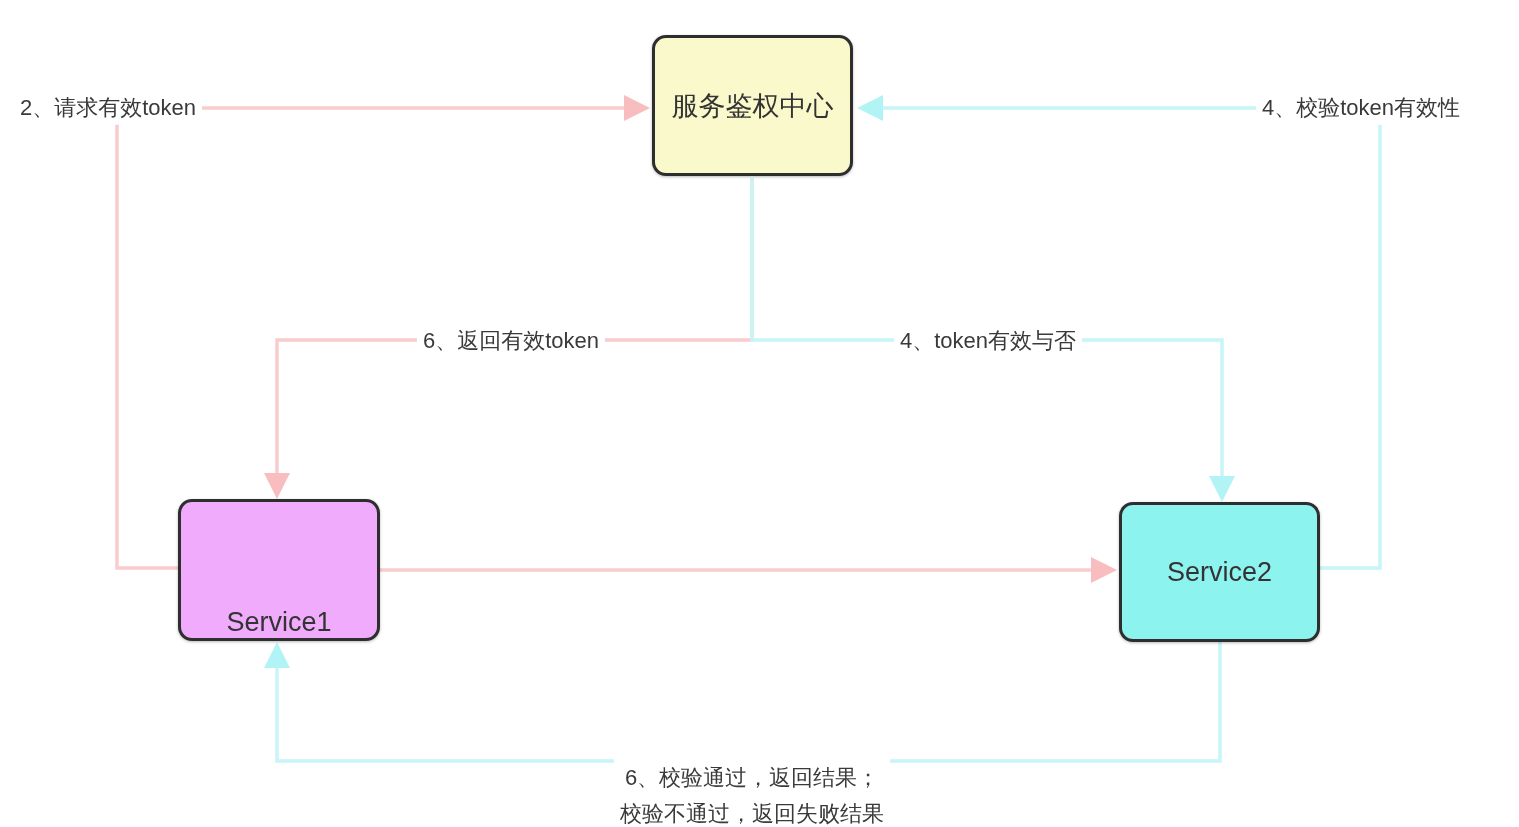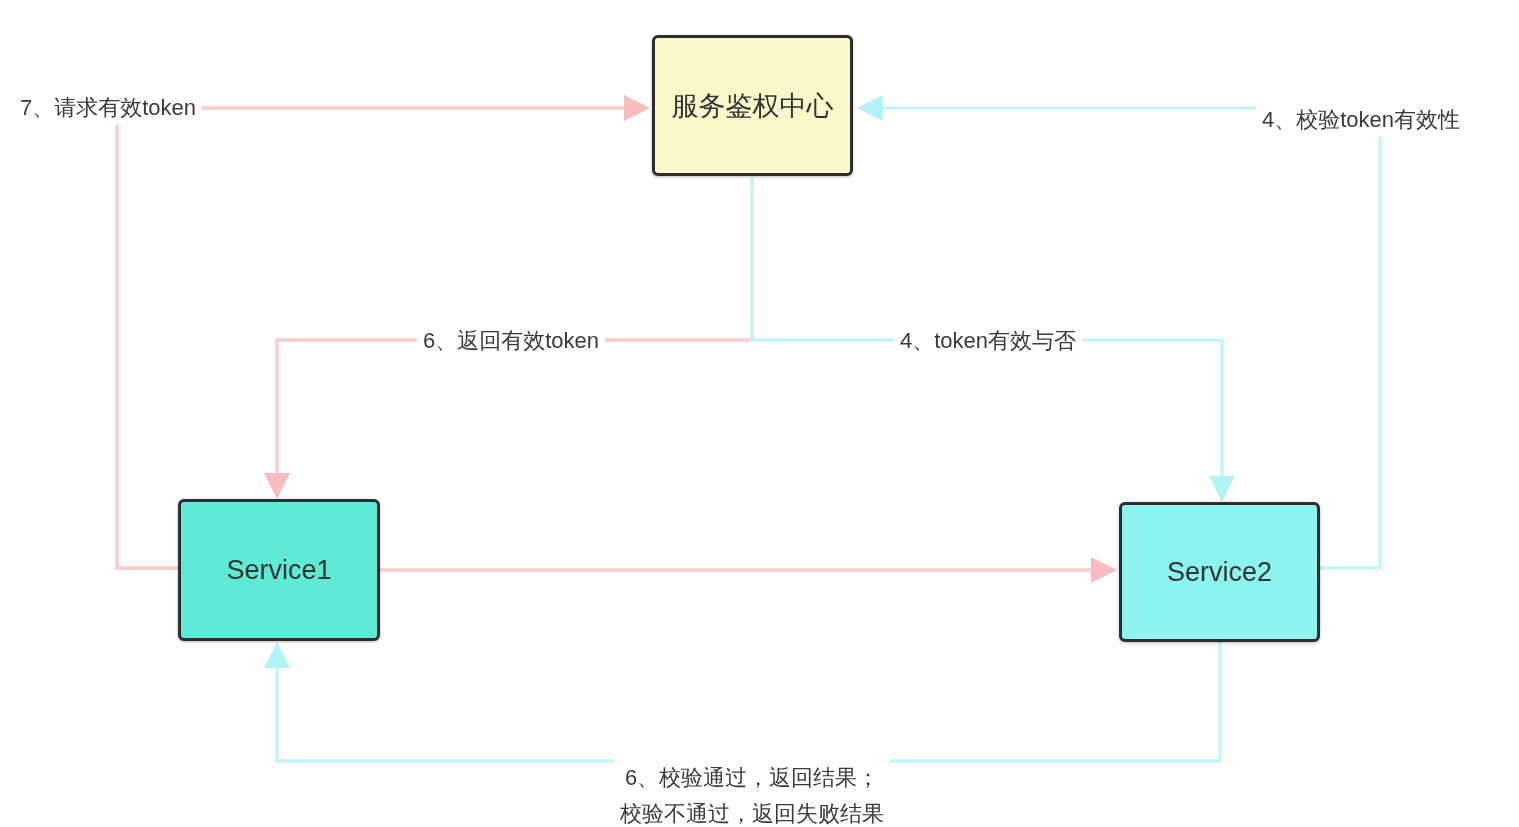--- a/index.html
+++ b/index.html
@@ -25,21 +25,21 @@
   }
   .connector-layer path.edge-line {
     fill: none;
     stroke-width: 3.5;
     stroke-linejoin: miter;
   }
   .node {
     position: absolute;
     box-sizing: border-box;
     border: 3px solid #2e2e2e;
-    border-radius: 6px;
+    border-radius: 14px;
     display: flex;
     align-items: center;
     justify-content: center;
     font-size: 27px;
     color: #333333;
     box-shadow: 0 1px 3px rgba(0,0,0,0.28);
   }
   .node-auth   { left: 652px; top: 35px;  width: 201px; height: 141px; }
   .node-s1     { left: 178px; top: 499px; width: 202px; height: 142px; }
   .node-s2     { left: 1119px; top: 502px; width: 201px; height: 140px; }
@@ -77,34 +77,34 @@
 
     <path class="edge-line" d="M1320,568 H1380 V108 H883" marker-end="url(#arrow-cyan)" stroke="#C7F5F8"></path>
     <path class="edge-line" d="M752,178 V340 H1222 V476" marker-end="url(#arrow-cyan)" stroke="#C7F5F8"></path>
     <path class="edge-line" d="M1220,642 V761 H277 V668" marker-end="url(#arrow-cyan)" stroke="#C7F5F8"></path>
   </svg>
 
   <div class="node node-auth" style="background: rgb(250, 249, 204);">
     <span>服务鉴权中心</span>
   </div>
 
-  <div class="node node-s1" style="background: #5eead4;">
+  <div class="node node-s1" style="background: #f0abfc; align-items: flex-end;">
     <span>Service1</span>
   </div>
 
   <div class="node node-s2" style="background: rgb(141, 243, 239); align-items: center;">
     <span>Service2</span>
   </div>
 
-  <div class="edge-label left-anchor" style="left:14px; top:108px;">7、请求有效token</div>
+  <div class="edge-label left-anchor" style="left:14px; top:108px;">2、请求有效token</div>
 
   <div class="edge-label centered" style="left:511px; top:341px;">6、返回有效token</div>
 
 
-  <div class="edge-label left-anchor" style="left:1256px; top:120px;">4、校验token有效性</div>
+  <div class="edge-label left-anchor" style="left:1256px; top:108px;">4、校验token有效性</div>
 
   <div class="edge-label centered" style="left:988px; top:341px;">4、token有效与否</div>
 
   <div class="edge-label centered two-line" style="left:752px; top:764px;">
     <div>6、校验通过，返回结果；</div>
     <div>校验不通过，返回失败结果</div>
   </div>
 
 </div>
 

